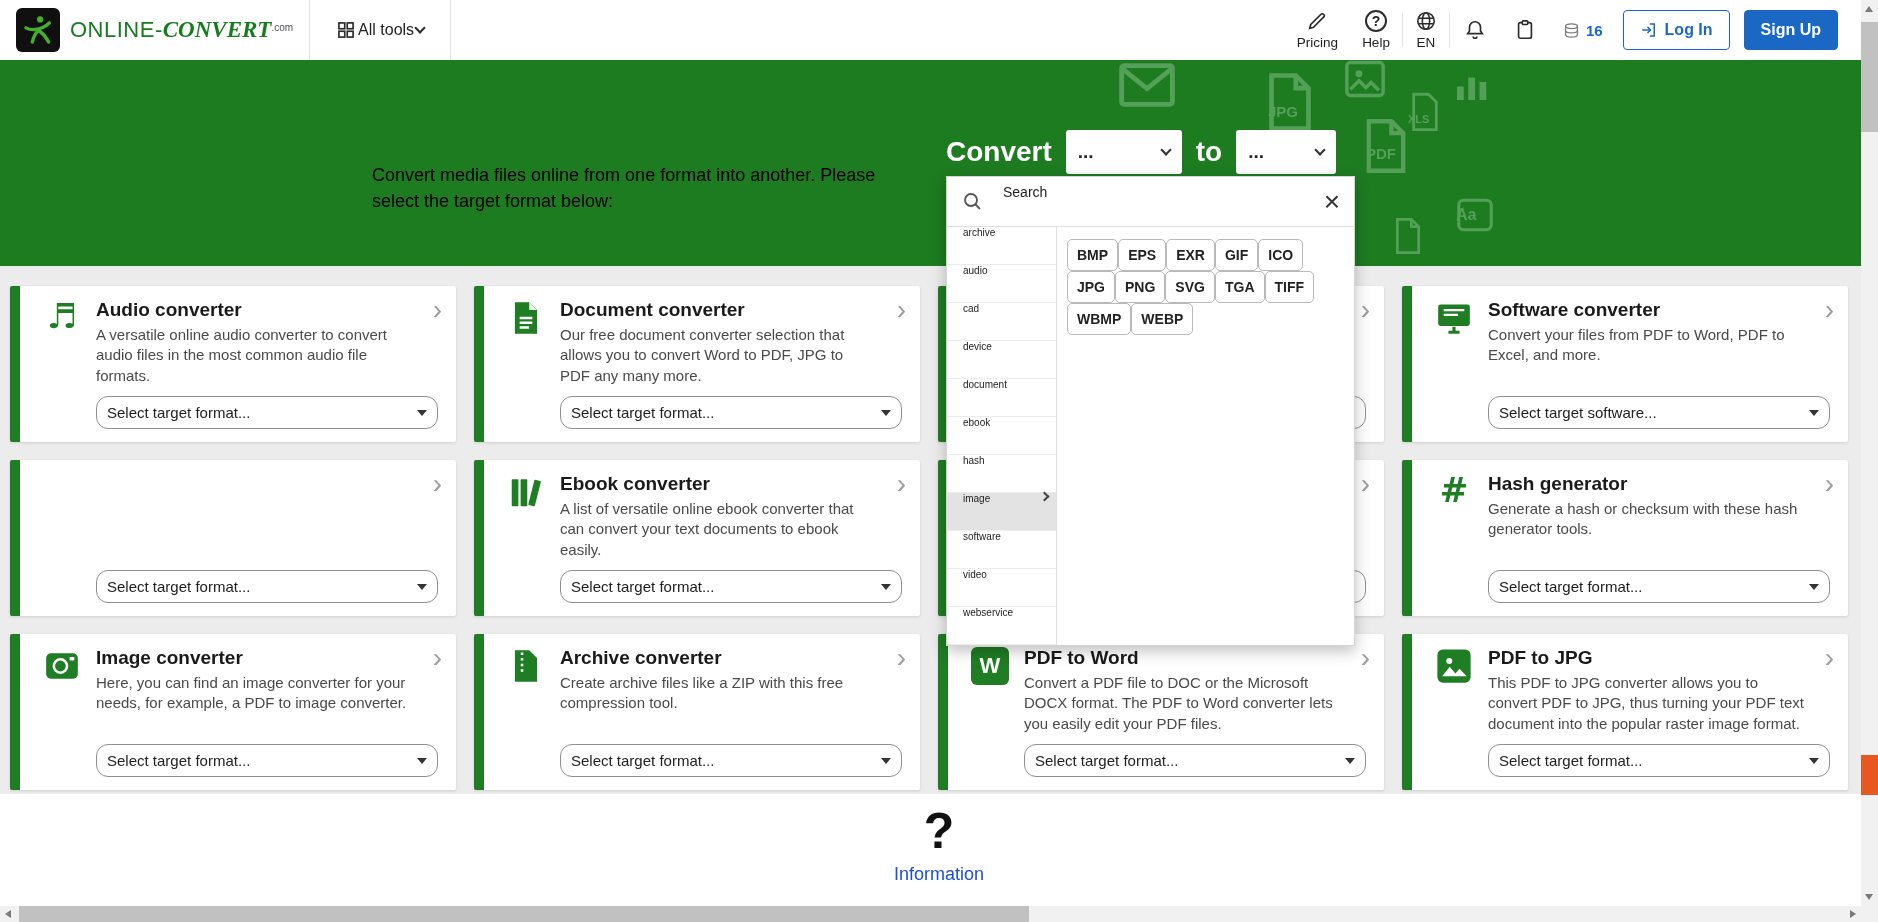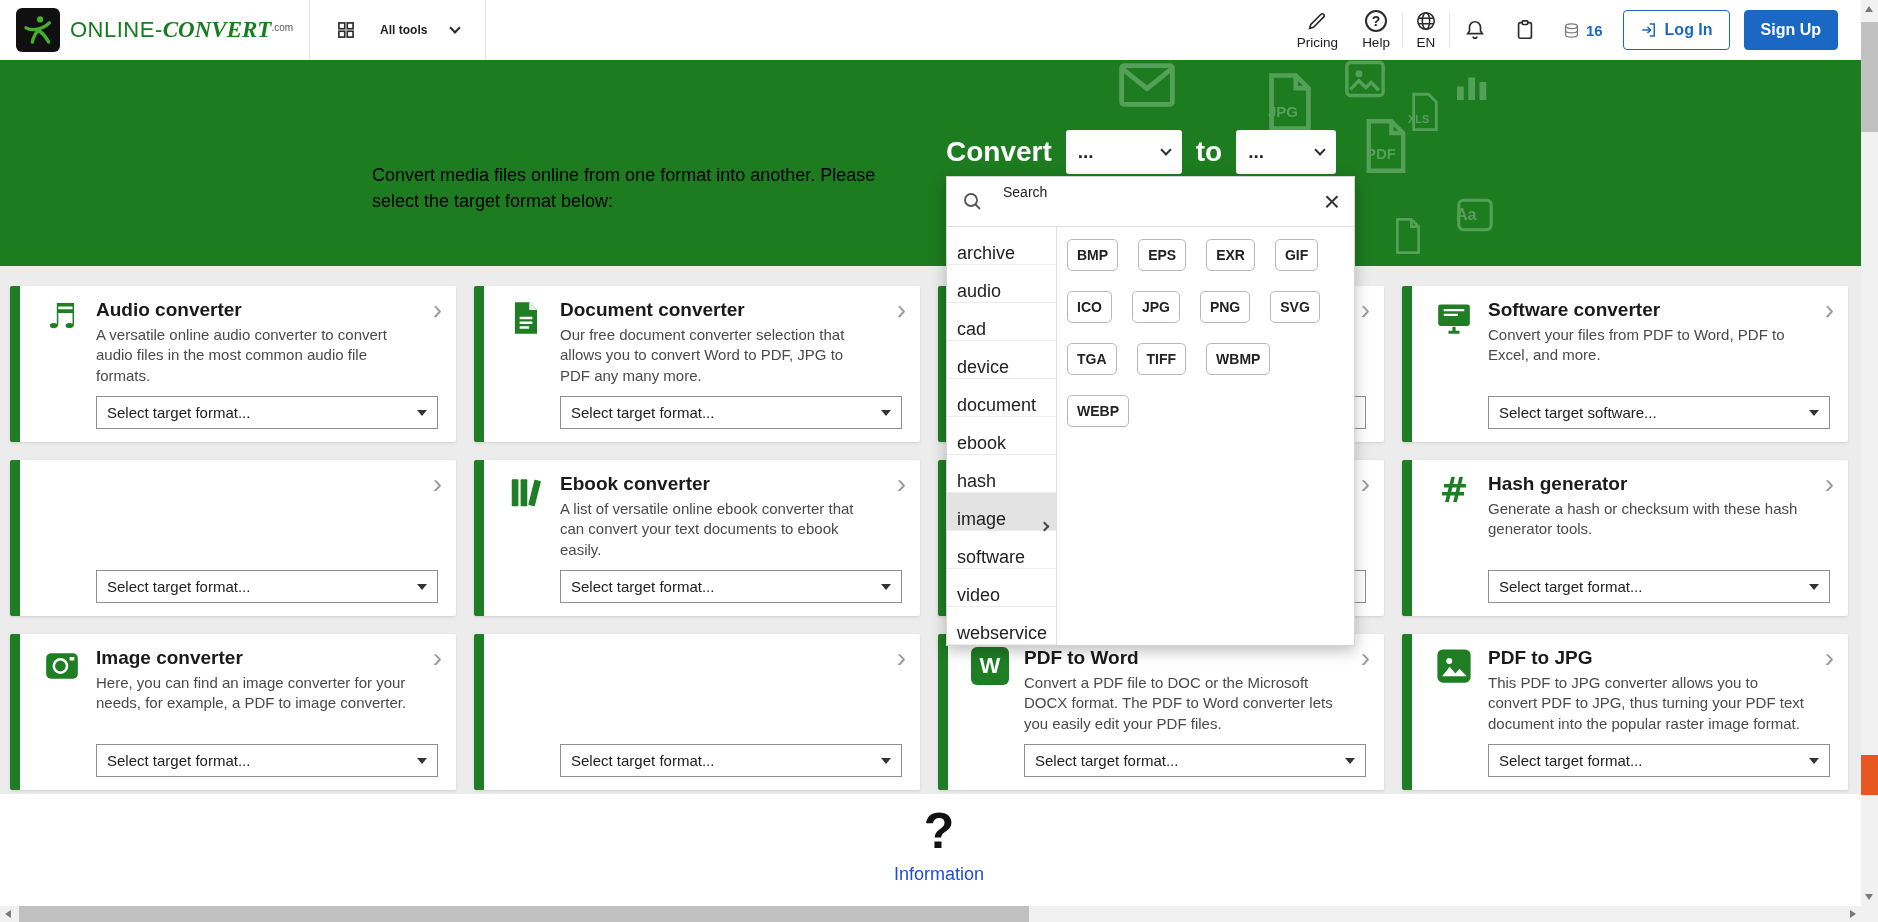--- a/index.html
+++ b/index.html
@@ -9,21 +9,21 @@
 
   
   .navbar{height:60px;display:flex;align-items:center;background:#fff;position:relative;z-index:30;padding-right:40px}
   .logo{display:flex;align-items:center;gap:10px;padding:0 16px;height:100%}
   .logo-box{width:44px;height:44px;background:#101010;border-radius:6px;display:flex;align-items:center;justify-content:center}
   .lt1{font-weight:normal;color:#167d1e;font-size:22px;letter-spacing:.5px}
   .lt2{font-family:"Liberation Serif",serif;font-style:italic;font-weight:bold;color:#167d1e;font-size:23px}
   .lt3{font-size:10px;color:#555;font-weight:normal;vertical-align:6px}
   .vdiv{width:1px;align-self:stretch;background:#e3e3e3}
   .vdiv.short{height:34px;align-self:center}
-  .alltools{display:flex;align-items:center;gap:24px;padding:0 26px;height:100%;font-size:12px;font-weight:bold;color:#222}
+  .alltools{display:flex;align-items:center;gap:2px;padding:0 26px;height:100%;font-size:16px;font-weight:normal;color:#222}
   .nav-spacer{flex:1}
   .nav-col{display:flex;flex-direction:column;align-items:center;gap:3px;padding:0 12px;font-size:13.5px;color:#222}
   .nav-icon{padding:0 14px;display:flex;align-items:center}
   .help-circle{width:22px;height:22px;border:2px solid #2b2b2b;border-radius:50%;display:flex;align-items:center;justify-content:center;font-size:14px;font-weight:bold}
   .coins{display:flex;align-items:center;gap:5px;padding:0 12px;font-size:15px;font-weight:bold;color:#1a67c4}
   .btn{height:40px;padding:0 16px;border-radius:4px;font-weight:bold;font-size:16px;display:inline-flex;align-items:center;gap:7px;font-family:"Liberation Sans",sans-serif;cursor:pointer}
   .btn.outline{background:#fff;border:1px solid #1a67c4;color:#1a67c4;margin-left:8px}
   .btn.solid{background:#1a67c4;border:1px solid #1a67c4;color:#fff;margin-left:14px}
 
   
@@ -44,37 +44,37 @@
   .bgi-label{position:absolute;left:6px;bottom:12px;font-style:normal;font-weight:bold;font-size:15px}
   .bgi-label.center{left:0;right:0;bottom:8px;text-align:left;font-size:16px}
 
   
   .panel{position:absolute;left:946px;top:176px;width:409px;height:470px;background:#fff;border:1px solid #d5d5d5;box-shadow:0 5px 14px rgba(0,0,0,.25);z-index:20}
   .panel-search{height:50px;border-bottom:1px solid #e0e0e0;position:relative;display:flex;align-items:center;padding:8px 14px}
   .search-label{position:absolute;left:56px;top:7px;font-size:14px;color:#222}
   .close{position:absolute;right:14px;top:50%;transform:translateY(-50%);font-size:28px;color:#333;line-height:1}
   .panel-body{display:flex;height:418px}
   .cat-col{width:110px;border-right:1px solid #e0e0e0}
-  .cat{height:38px;padding:0 8px 0 10px;font-size:18px;color:#222;display:flex;align-items:flex-end;justify-content:space-between;border-bottom:1px solid #ececec;background:#fff}
+  .cat{height:38px;padding:0 8px 0 16px;font-size:10px;color:#222;display:flex;align-items:flex-start;justify-content:space-between;border-bottom:1px solid #ececec;background:#fff}
   .cat.selected{background:#e3e3e3}
-  .fmt-area{flex:1;padding:12px 10px;display:flex;flex-wrap:wrap;align-content:flex-start;gap:20px}
+  .fmt-area{flex:1;padding:12px 10px;display:flex;flex-wrap:wrap;align-content:flex-start;gap:0}
   .chip{padding:8px 9px;border:1px solid #b9b9b9;border-radius:5px;font-size:14px;font-weight:bold;color:#222;background:#fff;line-height:1;font-family:"Liberation Sans",sans-serif}
 
   
   .main{position:absolute;top:266px;left:0;width:1878px;height:528px;background:#ececec}
   .grid{padding:20px 0 0 10px;display:grid;grid-template-columns:repeat(4,446px);grid-auto-rows:156px;gap:18px}
   .card{position:relative;display:flex;flex-direction:column;background:#fff;border-left:10px solid #1f7d23;border-radius:2px;box-shadow:0 1px 3px rgba(0,0,0,.12)}
   .card-top{display:flex;gap:14px;padding:13px 44px 0 22px}
   .card-icon{width:40px;min-width:40px;display:flex;justify-content:center;align-items:flex-start;color:#1f7d23}
   .icon-glyph{font-family:"DejaVu Sans",sans-serif;font-size:34px;line-height:1;color:#1f7d23;font-weight:bold}
   .tile{width:38px;height:38px;border-radius:6px;background:#1f7d23;color:#fff;display:flex;align-items:center;justify-content:center;font-weight:bold;font-size:22px}
   .card-title{font-size:19px;font-weight:bold;color:#1a1a1a;margin-bottom:4px}
   .card-desc{font-size:15px;color:#4a4a4a;line-height:1.35}
   .card-arrow{position:absolute;top:10px;right:14px;font-size:28px;color:#9b9b9b;line-height:1}
-  .card-select{margin:10px 18px 13px 76px;margin-top:auto;height:33px;border:1px solid #8f8f8f;border-radius:0;display:flex;align-items:center;justify-content:space-between;padding:0 10px;font-size:15px;color:#222;background:#fff}
+  .card-select{margin:10px 18px 13px 76px;margin-top:auto;height:33px;border:1px solid #8f8f8f;border-radius:12px;display:flex;align-items:center;justify-content:space-between;padding:0 10px;font-size:15px;color:#222;background:#fff}
 
   
   .info{position:absolute;top:794px;left:0;width:1878px;height:112px;background:#fff;display:flex;flex-direction:column;align-items:center;padding-top:12px}
   .q{font-size:50px;font-weight:bold;color:#111;line-height:1}
   .info-label{font-size:18px;font-weight:normal;color:#1d4ed8;margin-top:8px}
 
   
   .vscroll{position:absolute;right:0;top:0;width:17px;height:906px;background:#f1f1f1;z-index:50}
   .vs-thumb{position:absolute;left:0;width:17px;top:22px;height:110px;background:#c1c1c1}
   .vs-marker{position:absolute;left:0;width:17px;top:755px;height:40px;background:#e8571f}
@@ -407,20 +407,32 @@
         </div>
       </div>
       <span class="card-arrow">›</span>
       <div class="card-select">
           <span>Select target format...</span>
           <span class="tri-down"></span>
         </div>
     </div>
 
     <div class="card">
+      <div class="card-top">
+        <span class="card-icon">
+          <svg width="38" height="38" viewBox="0 0 24 24">
+              <path d="M5 2h9l5 5v15H5z" fill="#1f7d23"></path>
+              <path d="M9.5 3.5v1.6M9.5 7v1.6M9.5 10.5v1.6M9.5 14v1.6" stroke="#fff" stroke-width="1.6"></path>
+            </svg>
+        </span>
+        <div>
+          <div class="card-title">Archive converter</div>
+          <div class="card-desc">Create archive files like a ZIP with this free compression tool.</div>
+        </div>
+      </div>
       <span class="card-arrow">›</span>
       <div class="card-select">
           <span>Select target format...</span>
           <span class="tri-down"></span>
         </div>
     </div>
 
     <div class="card">
       <div class="card-top">
         <span class="card-icon">

